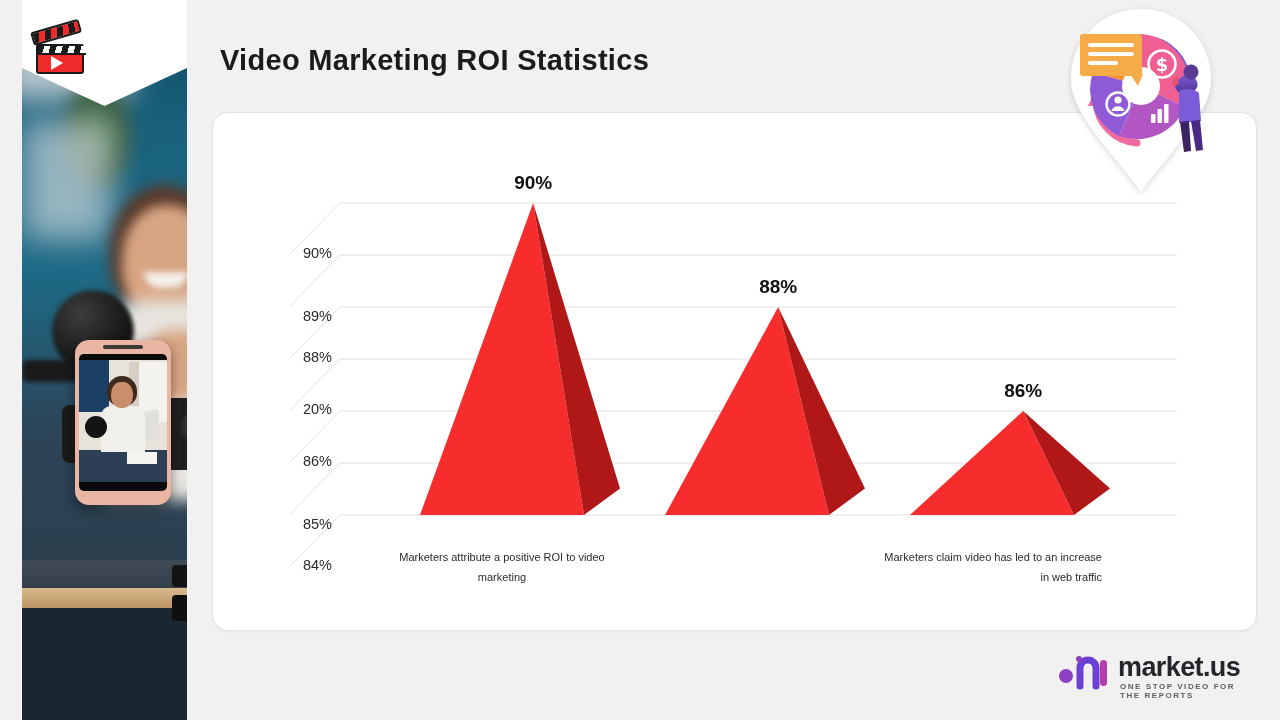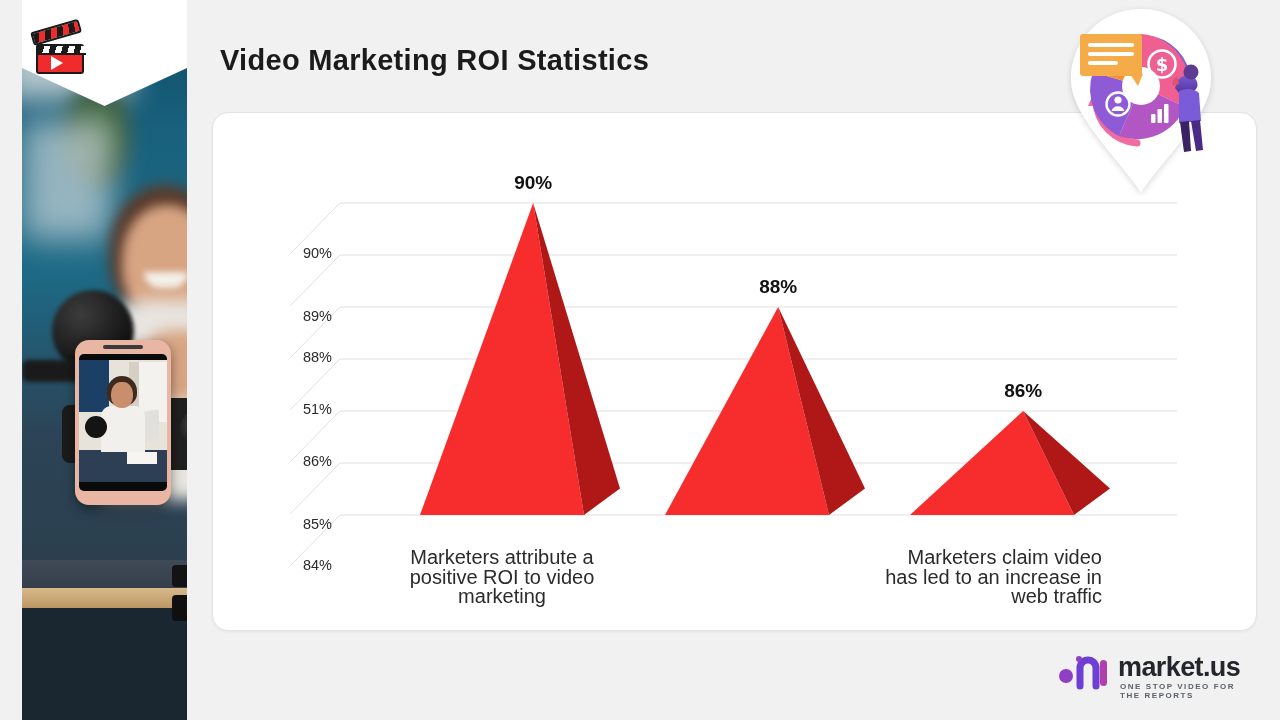--- a/index.html
+++ b/index.html
@@ -185,21 +185,21 @@
   #grid { position:absolute; left:212px; top:112px; width:1045px; height:519px; }
 
   
   #cones { position:absolute; left:212px; top:112px; width:1045px; height:519px; }
   .cone-svg { display:block; }
   .cone-value {
     position:absolute; font-size:19px; font-weight:bold; color:#111;
     text-align:center; white-space:nowrap;
   }
   .cat-label {
-    position:absolute; font-size:20px; color:#2b2b2b; text-align:center;
+    position:absolute; font-size:11px; color:#2b2b2b; text-align:center;
     line-height:19.5px;
   }
 
   
   #pin-badge { position:absolute; left:1067px; top:6px; width:148px; height:190px; z-index:8; }
 
   
   #marketus { position:absolute; left:1058px; top:652px; width:200px; height:48px; }
   #mu-name {
     position:absolute; left:60px; top:0px;
@@ -275,21 +275,21 @@
     <path d="M 78 298 L 128 247 L 965 247" fill="none" stroke="#e0e0e0" stroke-width="1"></path>
     <path d="M 78 350 L 128 299 L 965 299" fill="none" stroke="#e0e0e0" stroke-width="1"></path>
     <path d="M 78 402 L 128 351 L 965 351" fill="none" stroke="#e0e0e0" stroke-width="1"></path>
     <path d="M 78 454 L 128 403 L 965 403" fill="none" stroke="#e0e0e0" stroke-width="1"></path>
   </svg>
 
 <div id="y-axis">
     <div class="y-label" style="top: 133px;">90%</div>
     <div class="y-label" style="top: 196px;">89%</div>
     <div class="y-label" style="top: 237px;">88%</div>
-    <div class="y-label" style="top: 289px;">51%</div>
+    <div class="y-label" style="top: 289px;">20%</div>
     <div class="y-label" style="top: 341px;">86%</div>
     <div class="y-label" style="top: 404px;">85%</div>
     <div class="y-label" style="top: 445px;">84%</div>
   </div>
 
 <div id="cones">
     <svg class="cone-svg" width="320" height="420" viewBox="0 0 320 420" style="position: absolute; left: 140px; top: 77px;">
       <polygon points="181.16000000000003,14 68,326 232,326" fill="#f72c2c"></polygon>
       <polygon points="181.16000000000003,14 232,326 268,299.48" fill="#b01818"></polygon>
     </svg>

